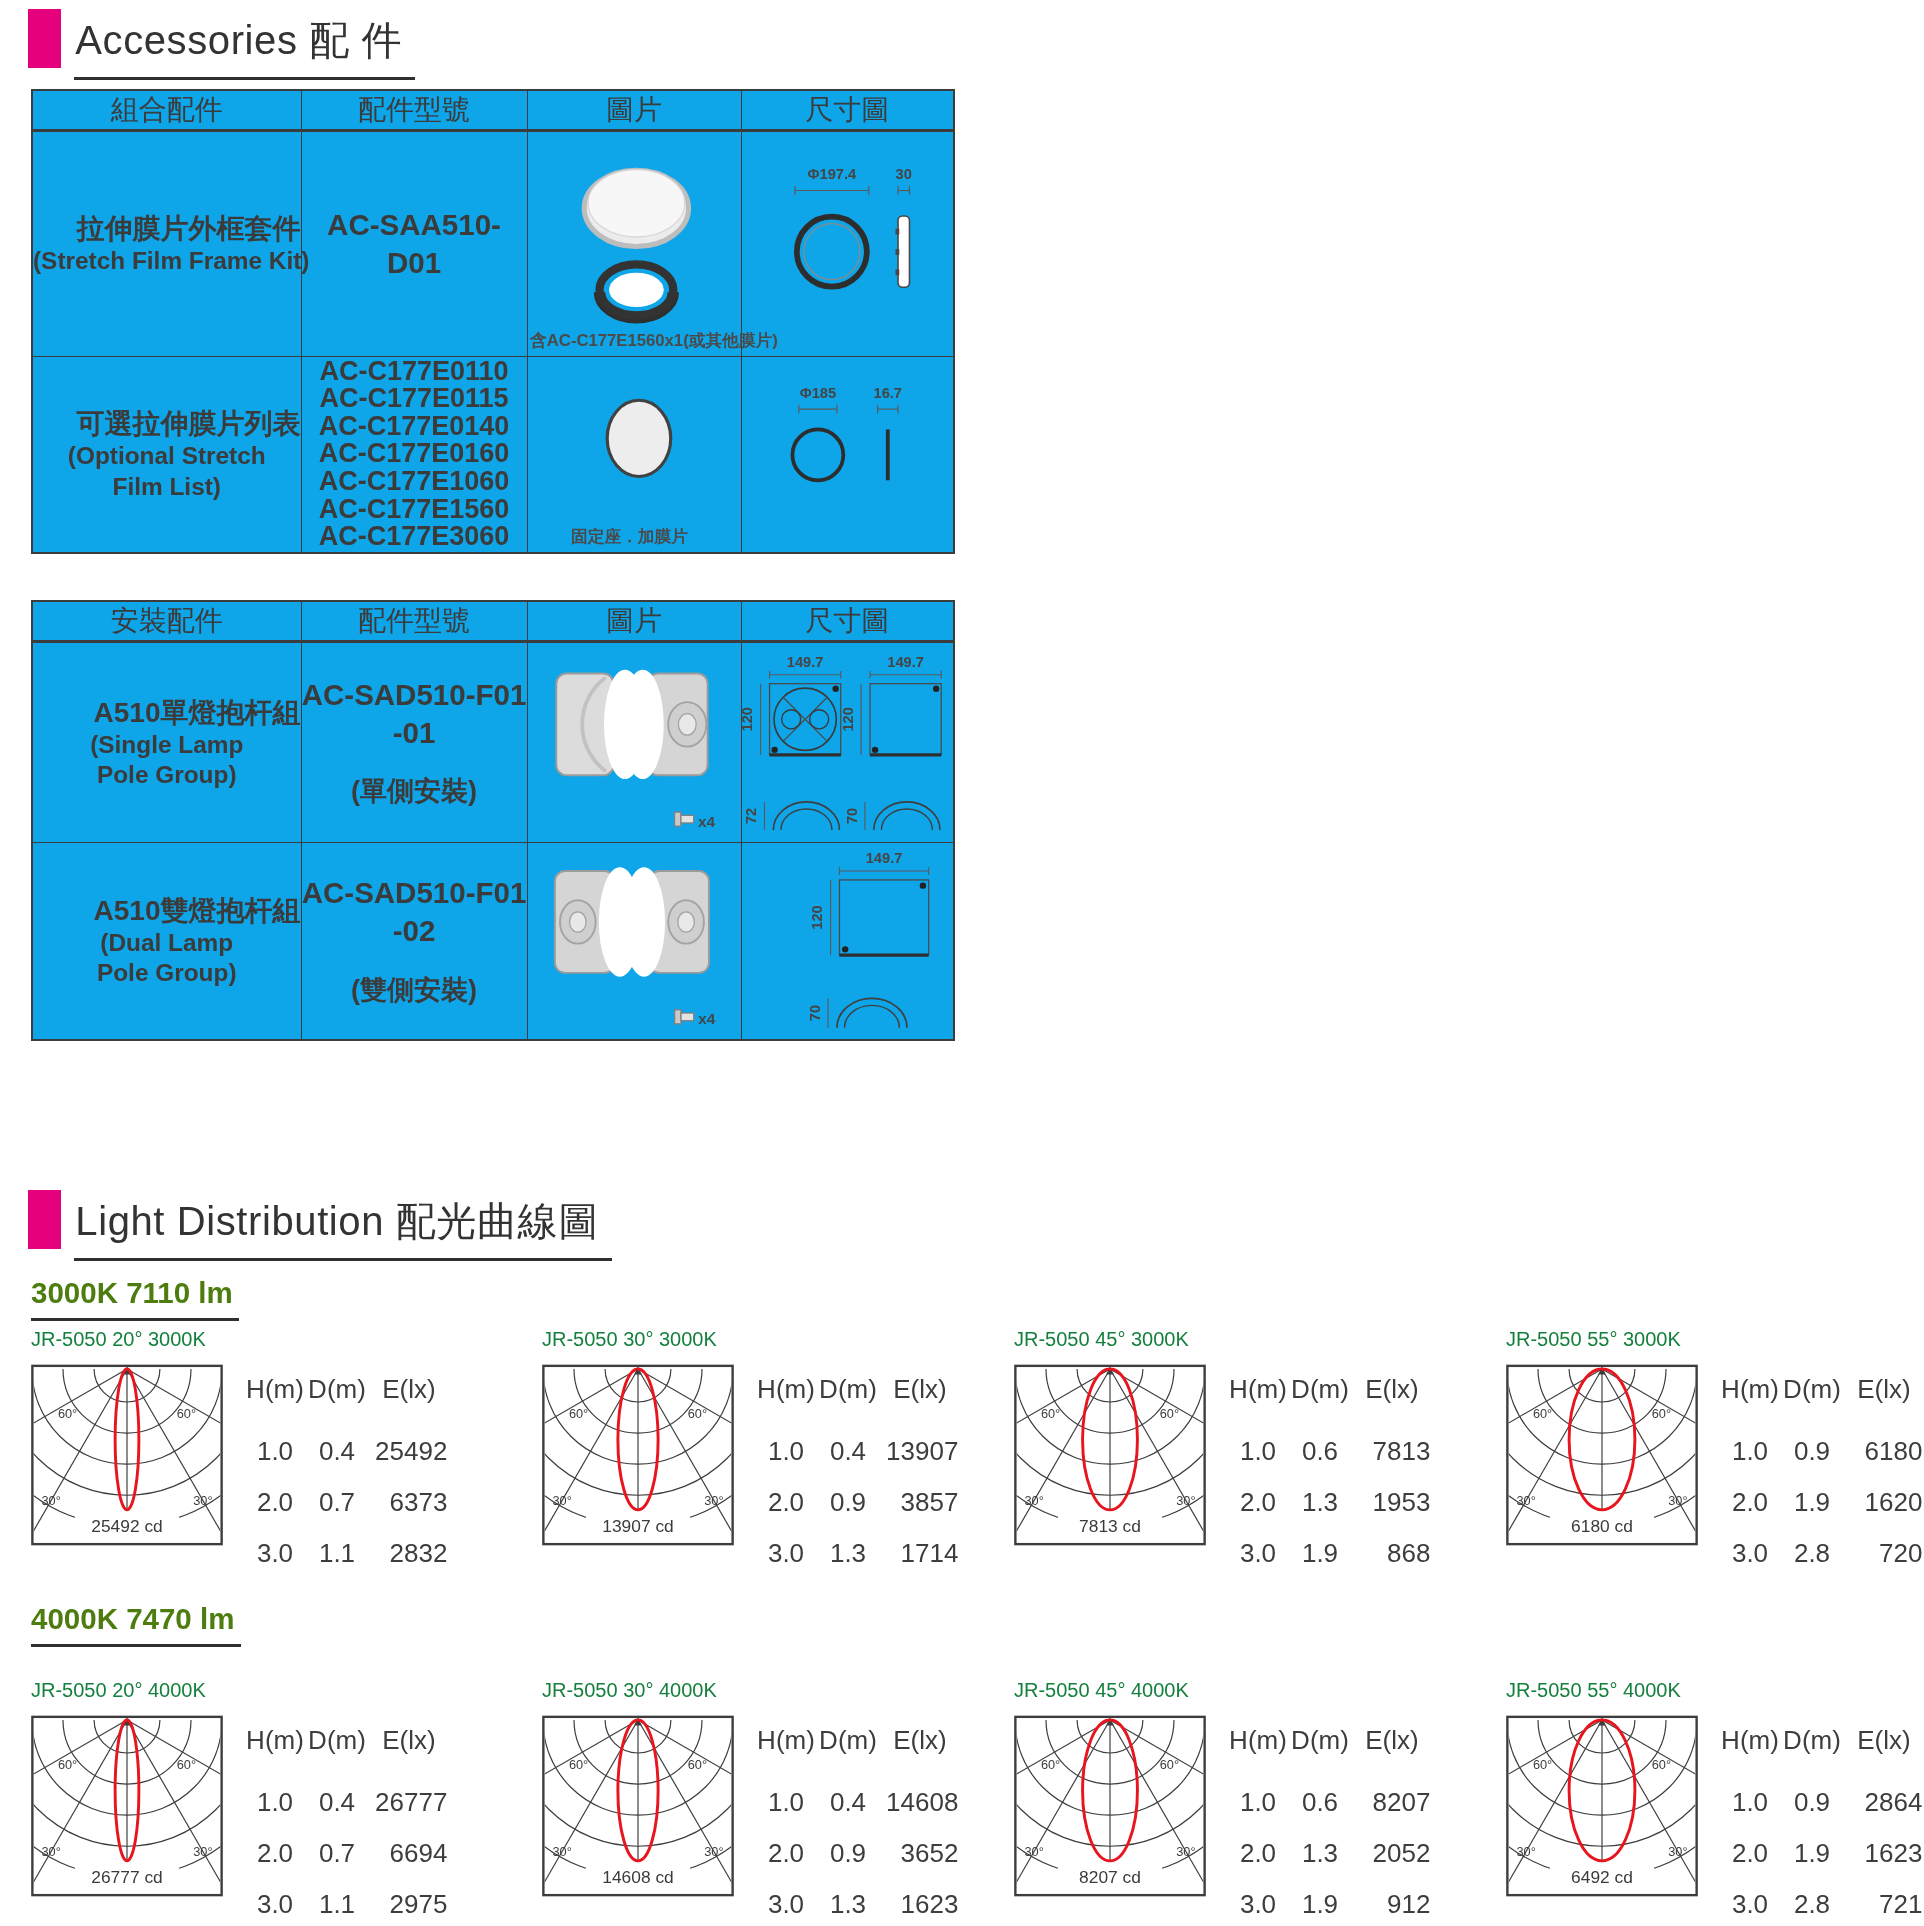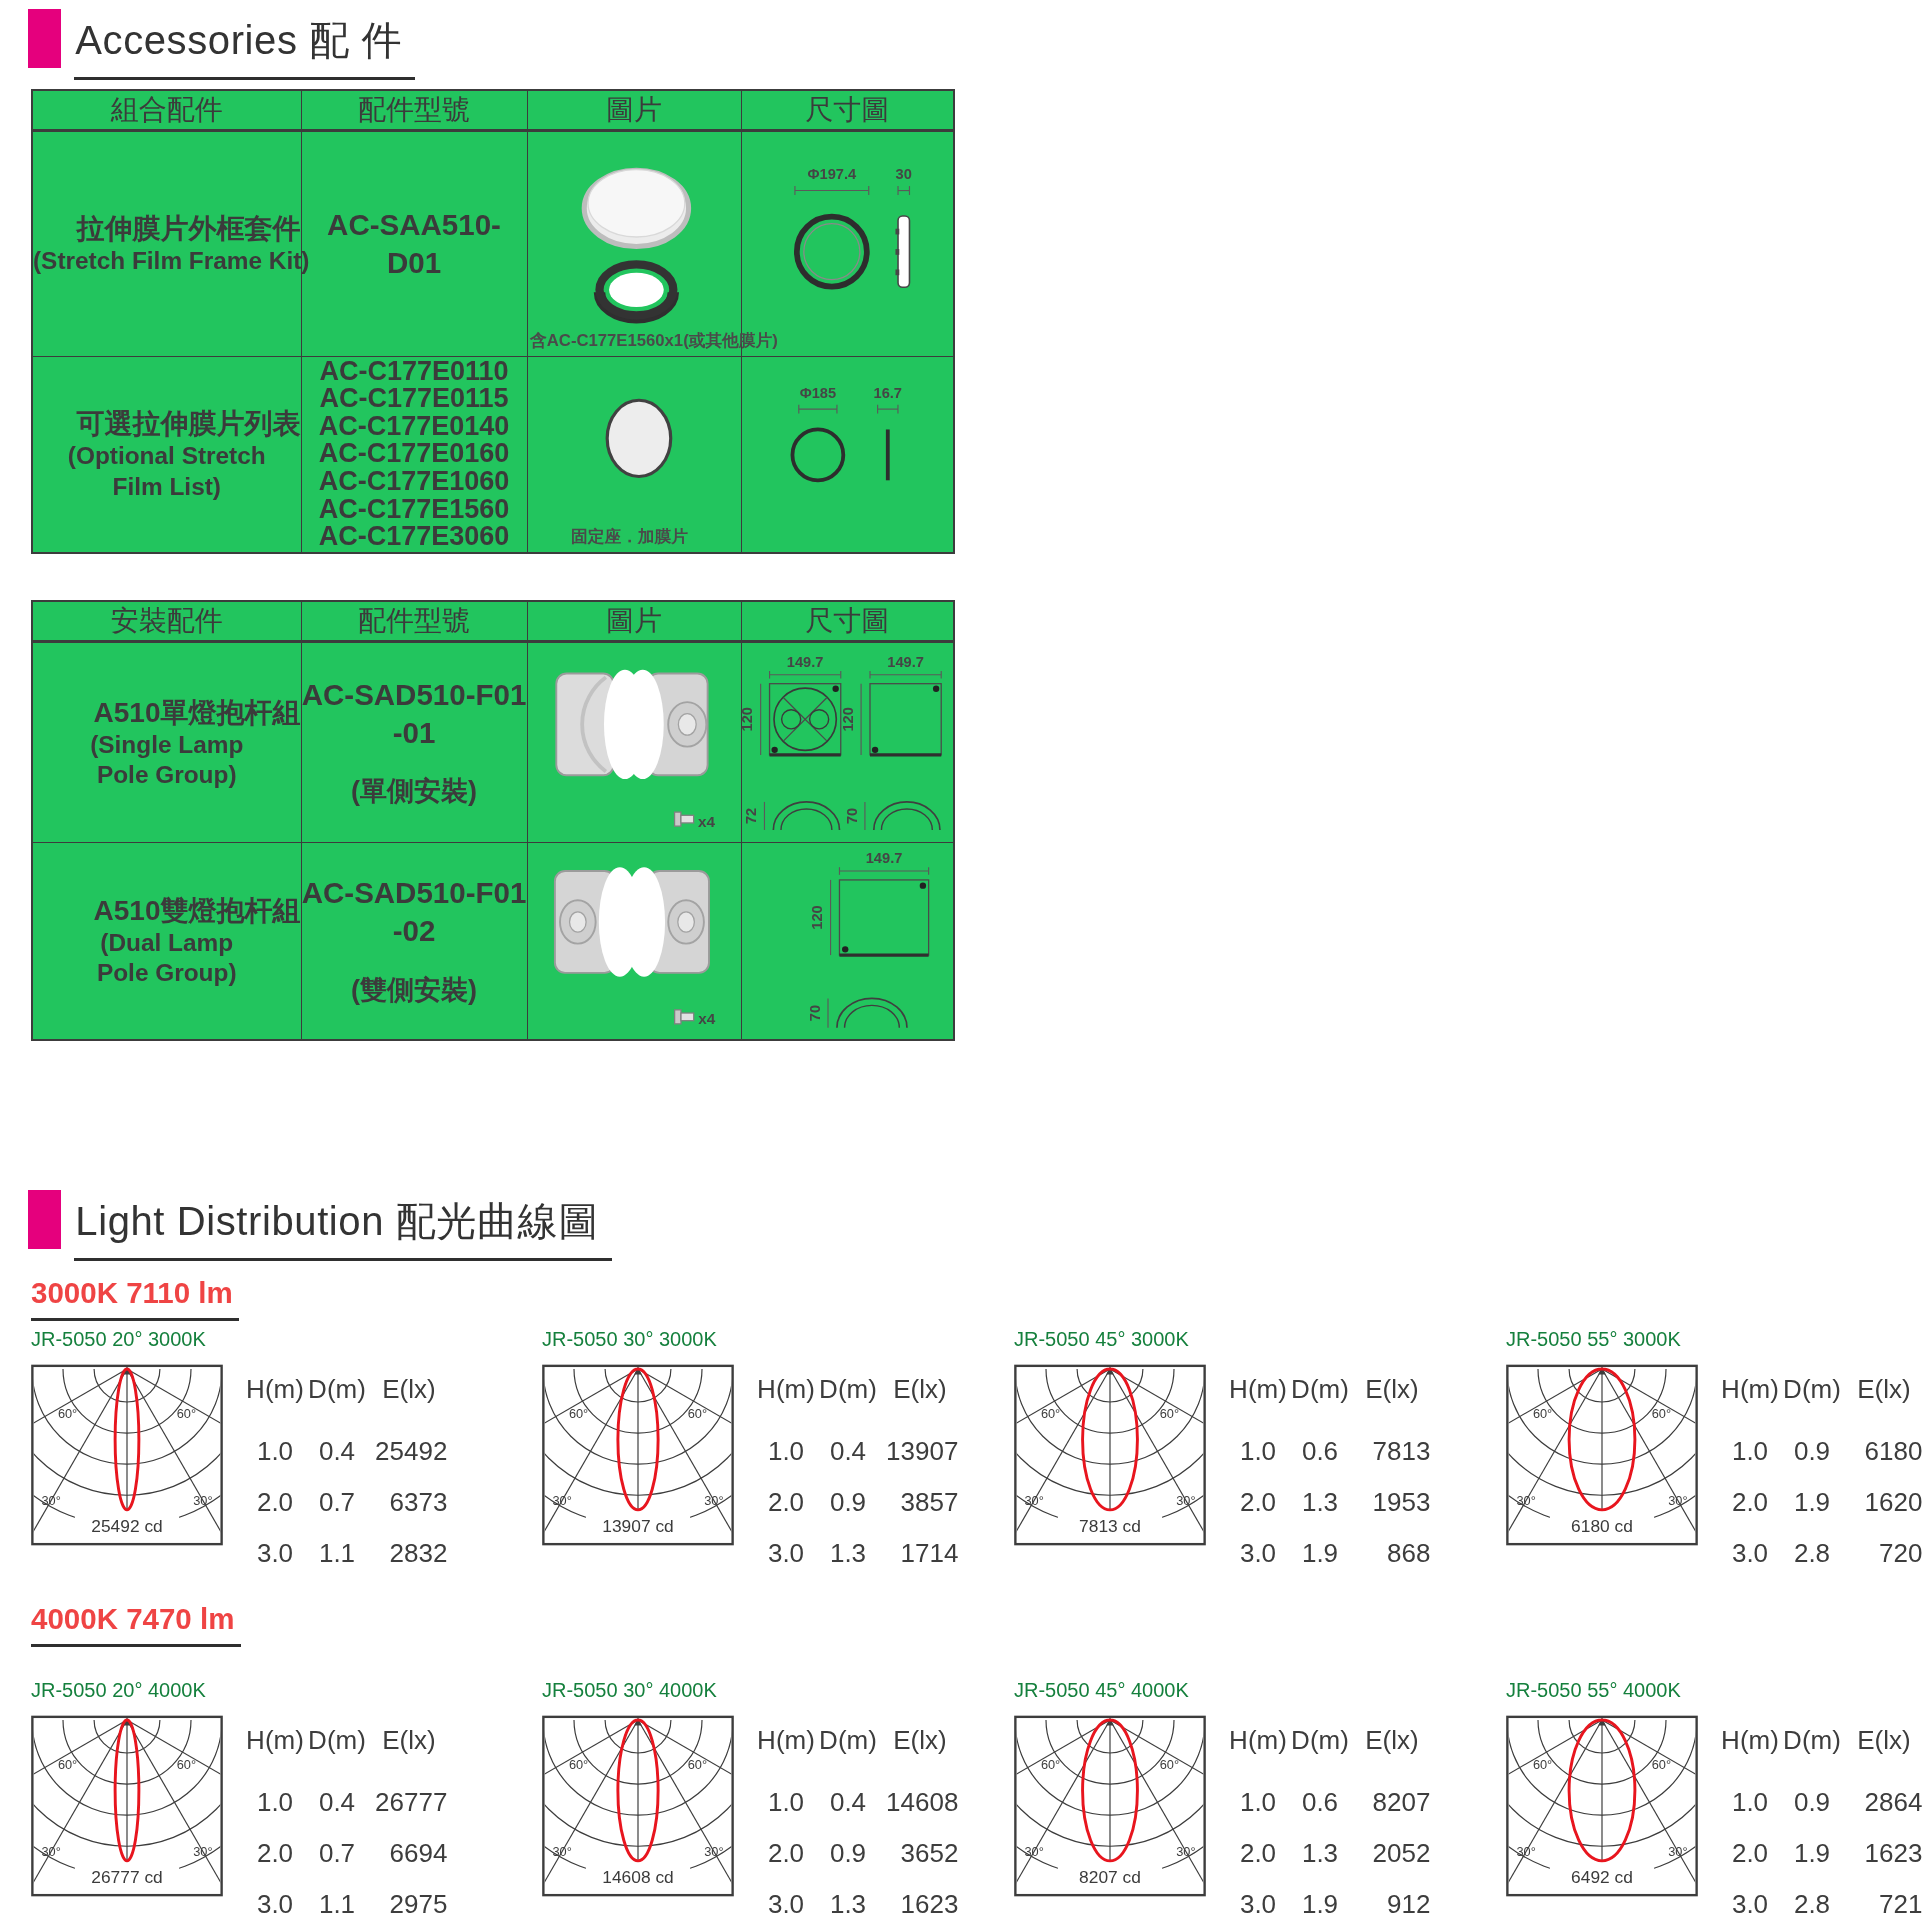--- a/index.html
+++ b/index.html
@@ -8,40 +8,40 @@
   .page { position:relative; width:1924px; height:1926px; background:#fff; overflow:hidden;border-radius:18px; }
 
   
   .sec-head { position:absolute; display:flex; align-items:flex-start; gap:13px; }
   .bullet { width:33px; height:59px; background:var(--accent); flex:0 0 auto; }
   .sec-title { font-size:40px; font-weight:500; color:#333; border-bottom:3.2px solid #2f2f2f;
                padding:3.8px 13px 9px 1.3px; white-space:nowrap; letter-spacing:0.6px; }
 
   
   table.acc { position:absolute; border-collapse:collapse; table-layout:fixed; width:922px;
-              border:2.6px solid var(--line); background:#22c55e; }
+              border:2.6px solid var(--line); background:#0ea5e9; }
   table.acc th, table.acc td { border:1.9px solid var(--line); text-align:center; vertical-align:middle;
               font-weight:700; color:#3b3b3b; }
   table.acc th { font-size:28px; height:37px; font-weight:400; border-bottom-width:3.2px; }
   .cell-name .zh { font-size:28px; line-height:1.25;text-align:right; }
   .cell-name .en { font-size:24.4px; line-height:1.25; white-space:nowrap; }
   .cell-model { font-size:29.5px; line-height:1.3; }
   .model-line { font-size:27px; line-height:27.6px; white-space:nowrap; }
   .mount-note { font-size:27px; margin-top:22px; }
   .cell-pic { position:relative; }
   .pic-svg { position:absolute; left:0; top:0; width:100%; height:100%; }
   .pic-cap { position:absolute; left:2.6px; right:2.6px; bottom:3.8px; font-size:16.7px; color:#4a4a4a; white-space:nowrap; }
   .cap-left { text-align:left; }
   .cap-right { text-align:center; padding-right:9px; }
   .dim-label { font-size:23px; fill:#454545; }
   .dline { stroke:#4a4a4a; stroke-width:2; }
   .dthin { stroke:#5a5a5a; stroke-width:1.8; }
 
   
-  .subtitle { position:absolute; font-size:29.5px; font-weight:700; color:#ef4444;
+  .subtitle { position:absolute; font-size:29.5px; font-weight:700; color:#4d7c0f;
               border-bottom:3.2px solid #2f2f2f; padding:0 6.4px 7.7px 0; white-space:nowrap; }
   .charts-row { position:absolute; left:31px; width:1892px; height:250px; }
   .chart-group { position:absolute; top:0; width:423px; height:250px; }
   .chart-title { font-size:20px; color:#15803d; white-space:nowrap; height:31px; }
   .polar-svg { position:absolute; left:0; top:36px; width:192px; height:182px; }
   .pbox  { fill:#fff; stroke:#3d3d3d; stroke-width:2.6; }
   .pgrid { fill:none; stroke:#3d3d3d; stroke-width:1.3; }
   .plab  { font-size:14px; fill:#3d3d3d; }
   .pcd   { font-size:19px; fill:#3b3b3b; }
   .plobe { fill:none; stroke:var(--red); stroke-width:3.2; }

